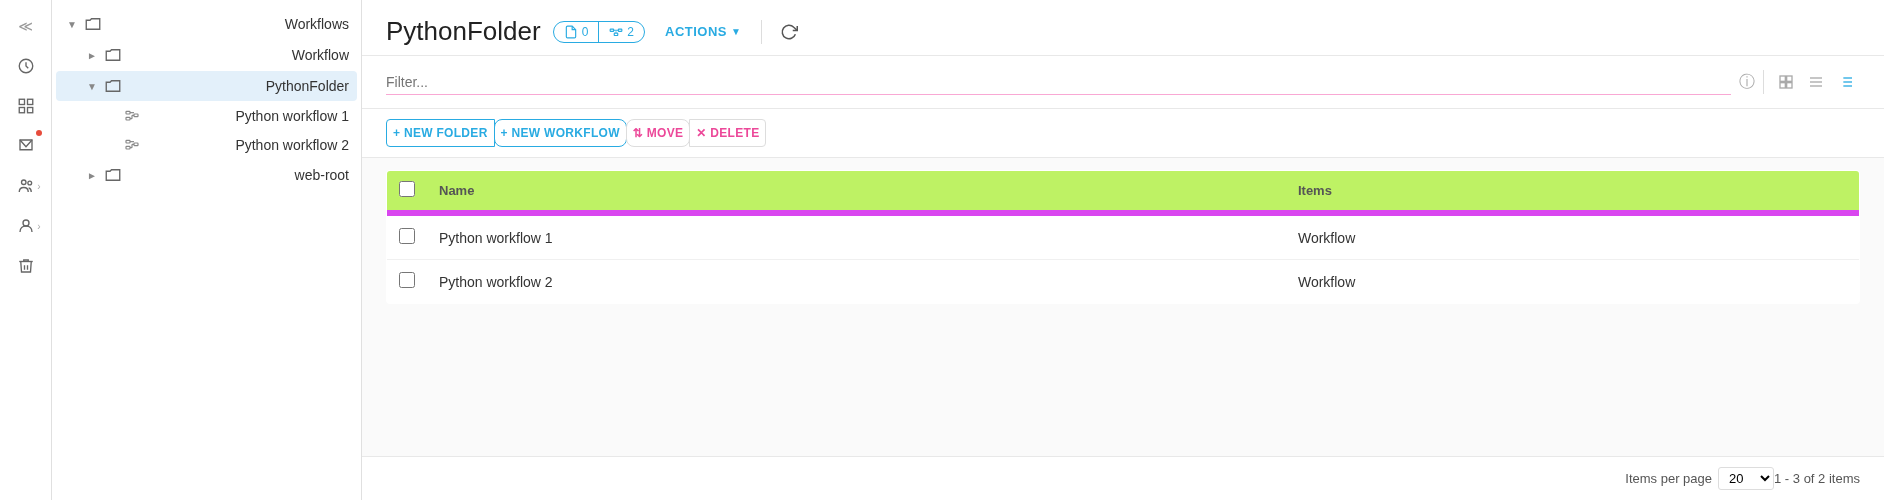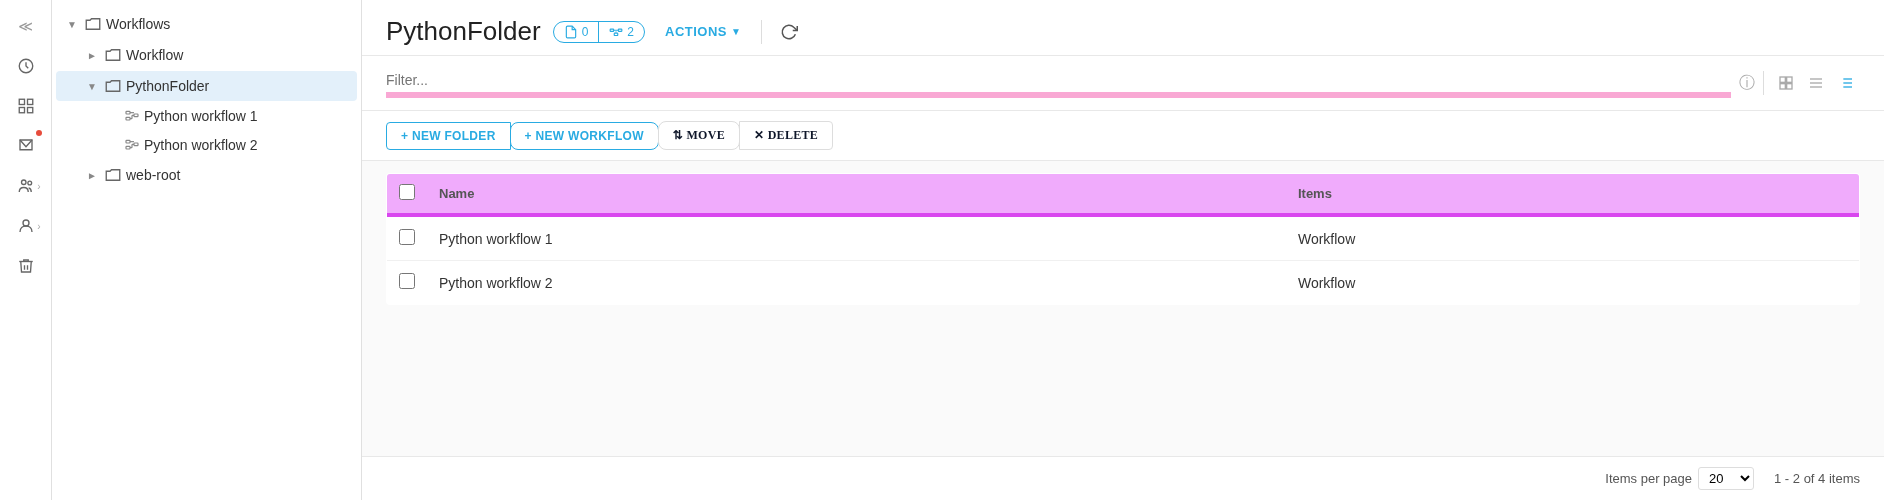--- a/index.html
+++ b/index.html
@@ -88,20 +88,21 @@
       width: 16px;
       height: 16px;
       flex-shrink: 0;
       color: #888;
     }
     .tree-item-label {
       flex: 1;
       white-space: nowrap;
       overflow: hidden;
       text-overflow: ellipsis;
+      text-align: right;
     }
     .tree-level-1 { padding-left: 8px; }
     .tree-level-2 { padding-left: 28px; }
     .tree-level-3 { padding-left: 48px; }
 
     
     .main {
       flex: 1;
       background: #fafafa;
       display: flex;
@@ -187,21 +188,21 @@
       gap: 8px;
       border-bottom: 1px solid #e8e8e8;
     }
     .filter-input-wrap {
       flex: 1;
       position: relative;
     }
     .filter-input {
       width: 100%;
       border: none;
-      border-bottom: 6px solid #f9a8d4;
+      border-bottom: 1px solid #f9a8d4;
       padding: 4px 0;
       font-size: 14px;
       color: #999;
       background: transparent;
       outline: none;
     }
     .info-icon {
       color: #aaa;
       cursor: pointer;
       font-size: 16px;
@@ -230,62 +231,61 @@
     
     .toolbar {
       padding: 10px 24px;
       background: #fff;
       display: flex;
       align-items: center;
       gap: 0;
       border-bottom: 1px solid #e8e8e8;
     }
     .toolbar-btn {
-      padding: 6px 14px;
+      padding: 6px 6px;
       font-size: 12px;
       font-weight: 600;
       cursor: pointer;
       border: 1.5px solid #29abe2;
       background: #fff;
       color: #29abe2;
       text-transform: uppercase;
       letter-spacing: 0.3px;
       display: flex;
       align-items: flex-end;
       gap: 4px;
     }
     .toolbar-btn:first-child { border-radius: 4px 0 0 4px; }
     .toolbar-btn + .toolbar-btn { margin-left: -1px; border-radius: 8px; }
     .toolbar-btn.disabled {
-      color: #0f172a;
+      color: #ec4899;
       border-color: #ddd;
       cursor: default;
-      font-family: Liberation Serif, serif;
     }
     .toolbar-btn.with-right-radius { border-radius: 0 4px 4px 0; }
 
     
     .table-area {
       flex: 1;
       overflow-y: auto;
       padding: 0 24px;
       background: #fafafa;
     }
     table {
       width: 100%;
       border-collapse: collapse;
       background: #fff;
       border: 1px solid #e8e8e8;
       border-radius: 4px;
       overflow: hidden;
       margin-top: 12px;
     }
     thead tr {
-      background: #f0abfc;
-      border-bottom: 4px solid #d946ef;
+      background: #bef264;
+      border-bottom: 6px solid #d946ef;
     }
     th {
       text-align: left;
       padding: 10px 12px;
       font-size: 13px;
       font-weight: 600;
       color: #555;
     }
     td {
       padding: 12px 12px;
@@ -305,21 +305,21 @@
     }
 
     
     .table-footer {
       padding: 10px 24px;
       background: #fff;
       border-top: 1px solid #e8e8e8;
       display: flex;
       align-items: center;
       justify-content: flex-end;
-      gap: 20px;
+      gap: 0;
       font-size: 13px;
       color: #555;
     }
     .per-page-select {
       display: flex;
       align-items: center;
       gap: 6px;
     }
     .page-select {
       border: 1px solid #ddd;
@@ -568,15 +568,15 @@
 
   <div class="table-footer">
     <div class="per-page-select">
       <span>Items per page</span>
       <select class="page-select">
         <option>20</option>
         <option>50</option>
         <option>100</option>
       </select>
     </div>
-    <span>1 - 2 of 4 items</span>
+    <span>1 - 3 of 2 items</span>
   </div>
 </div>
 
 </body></html>

